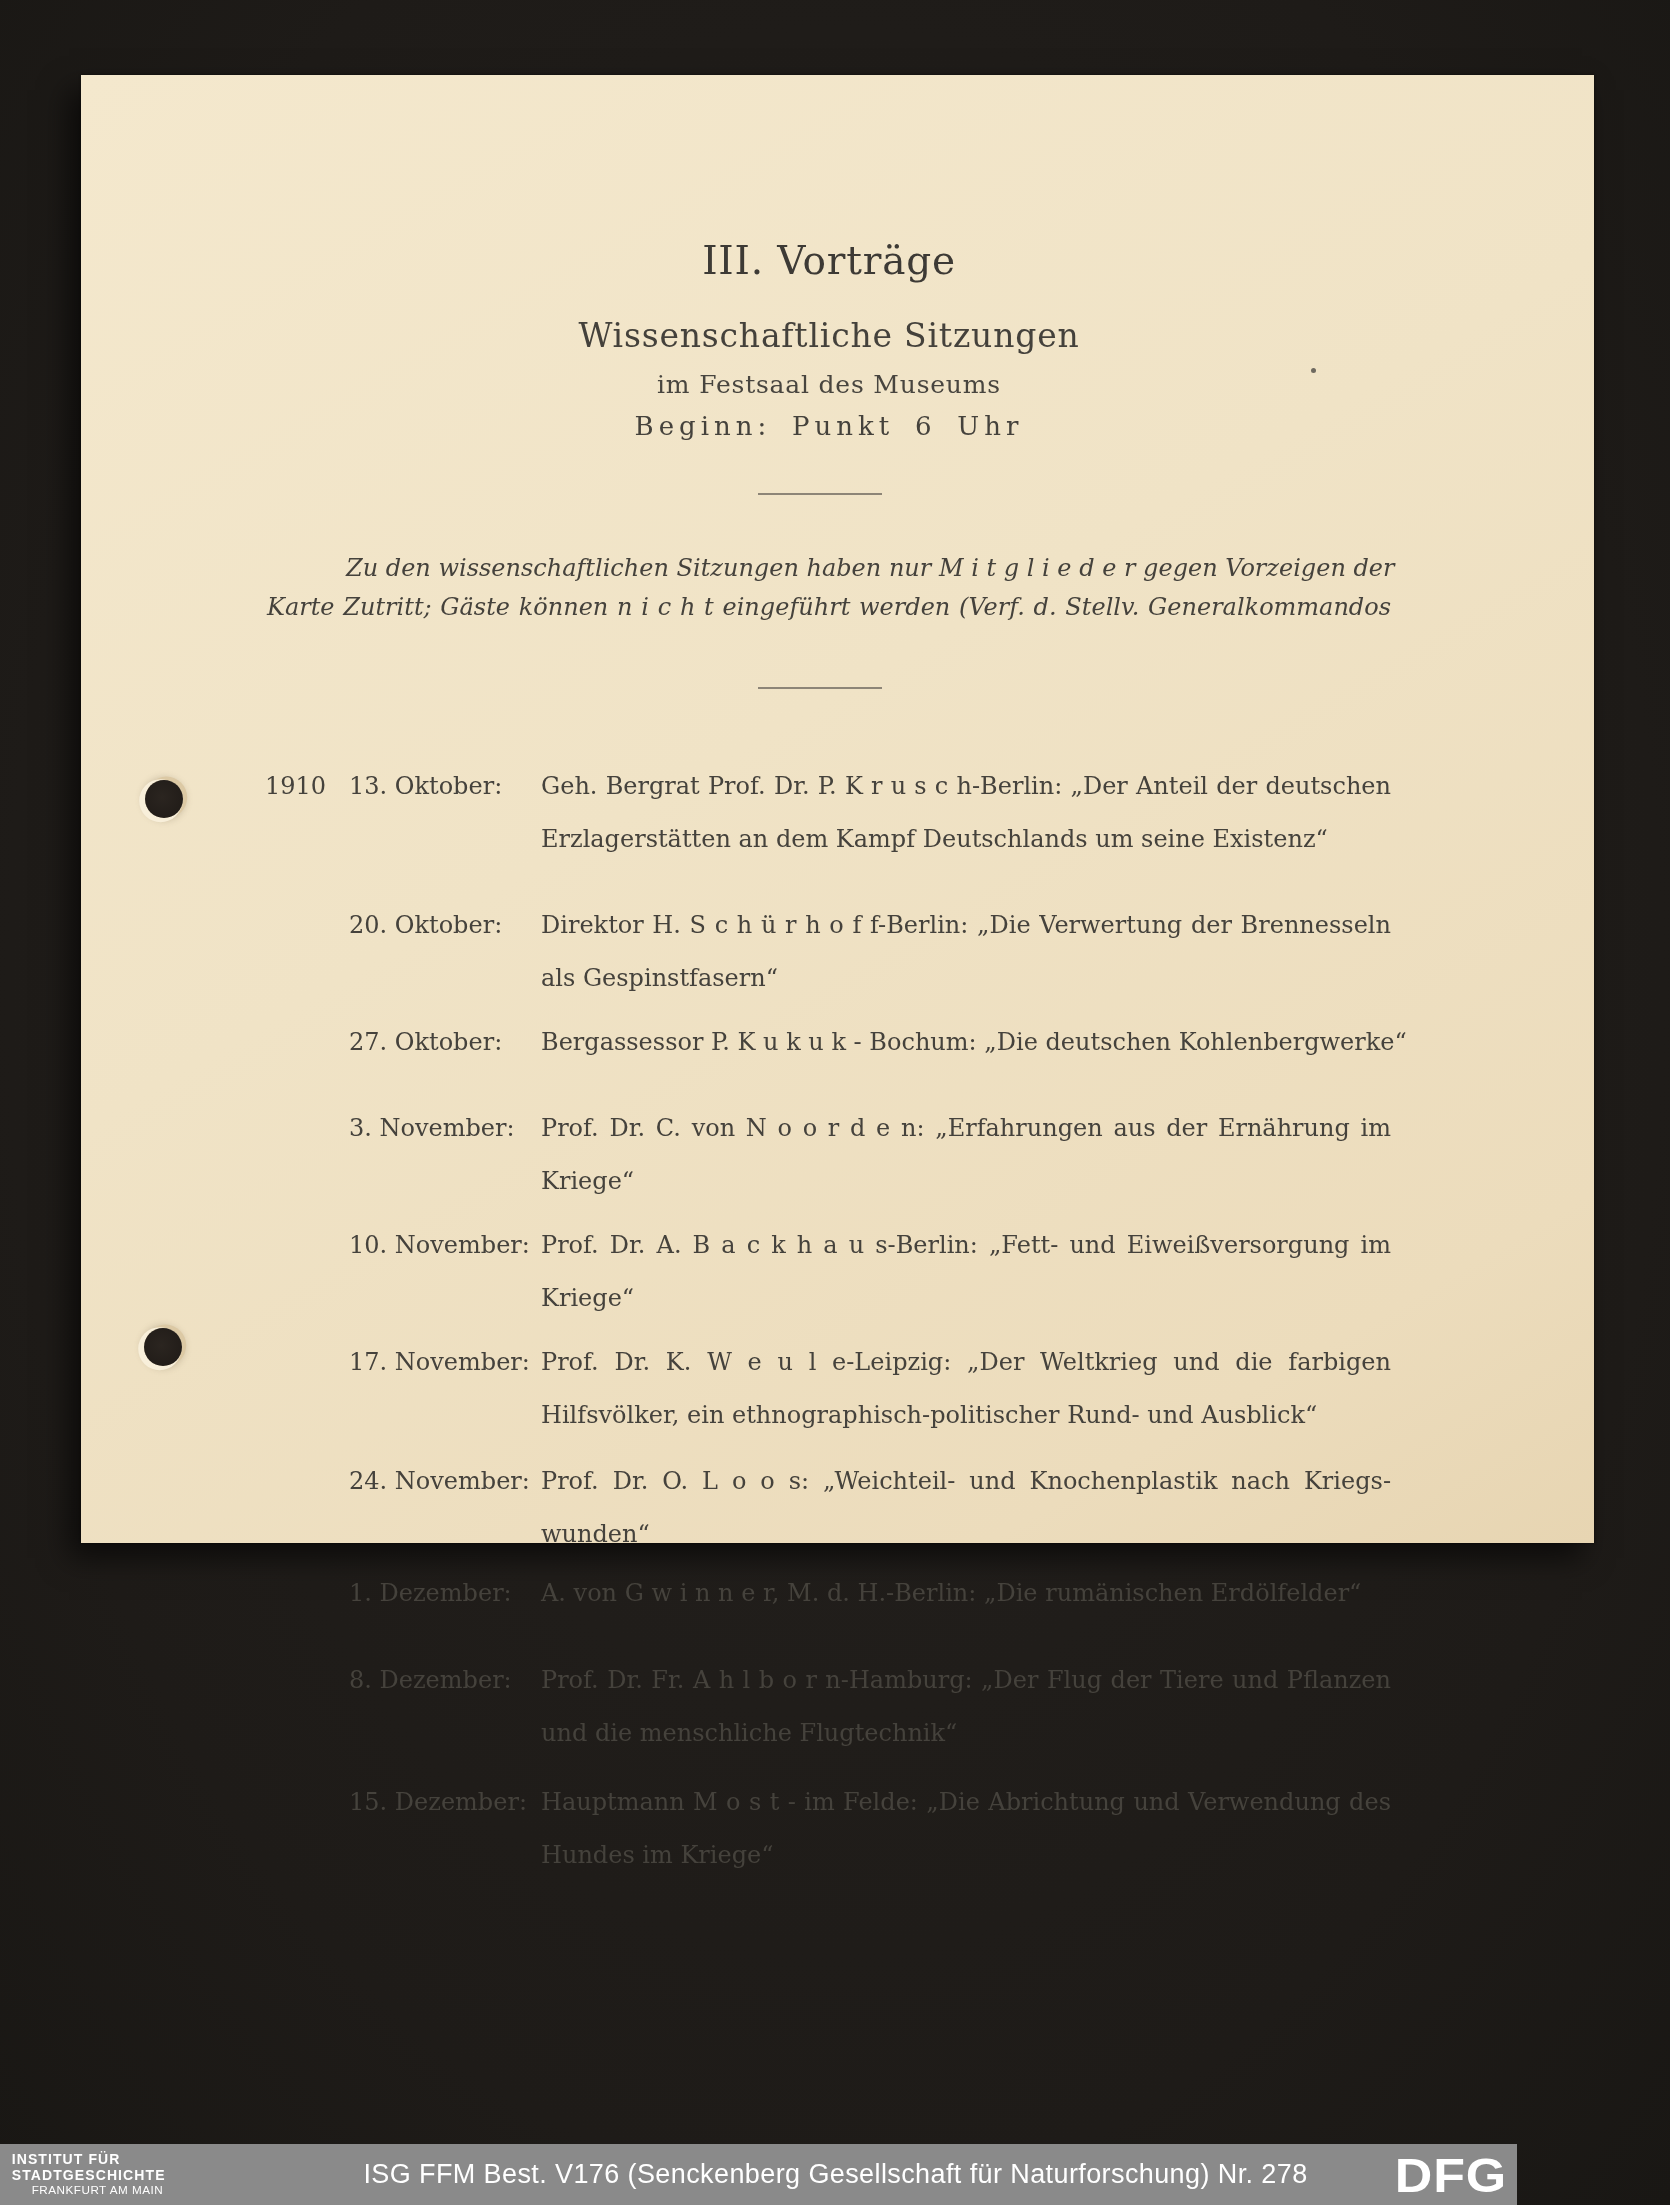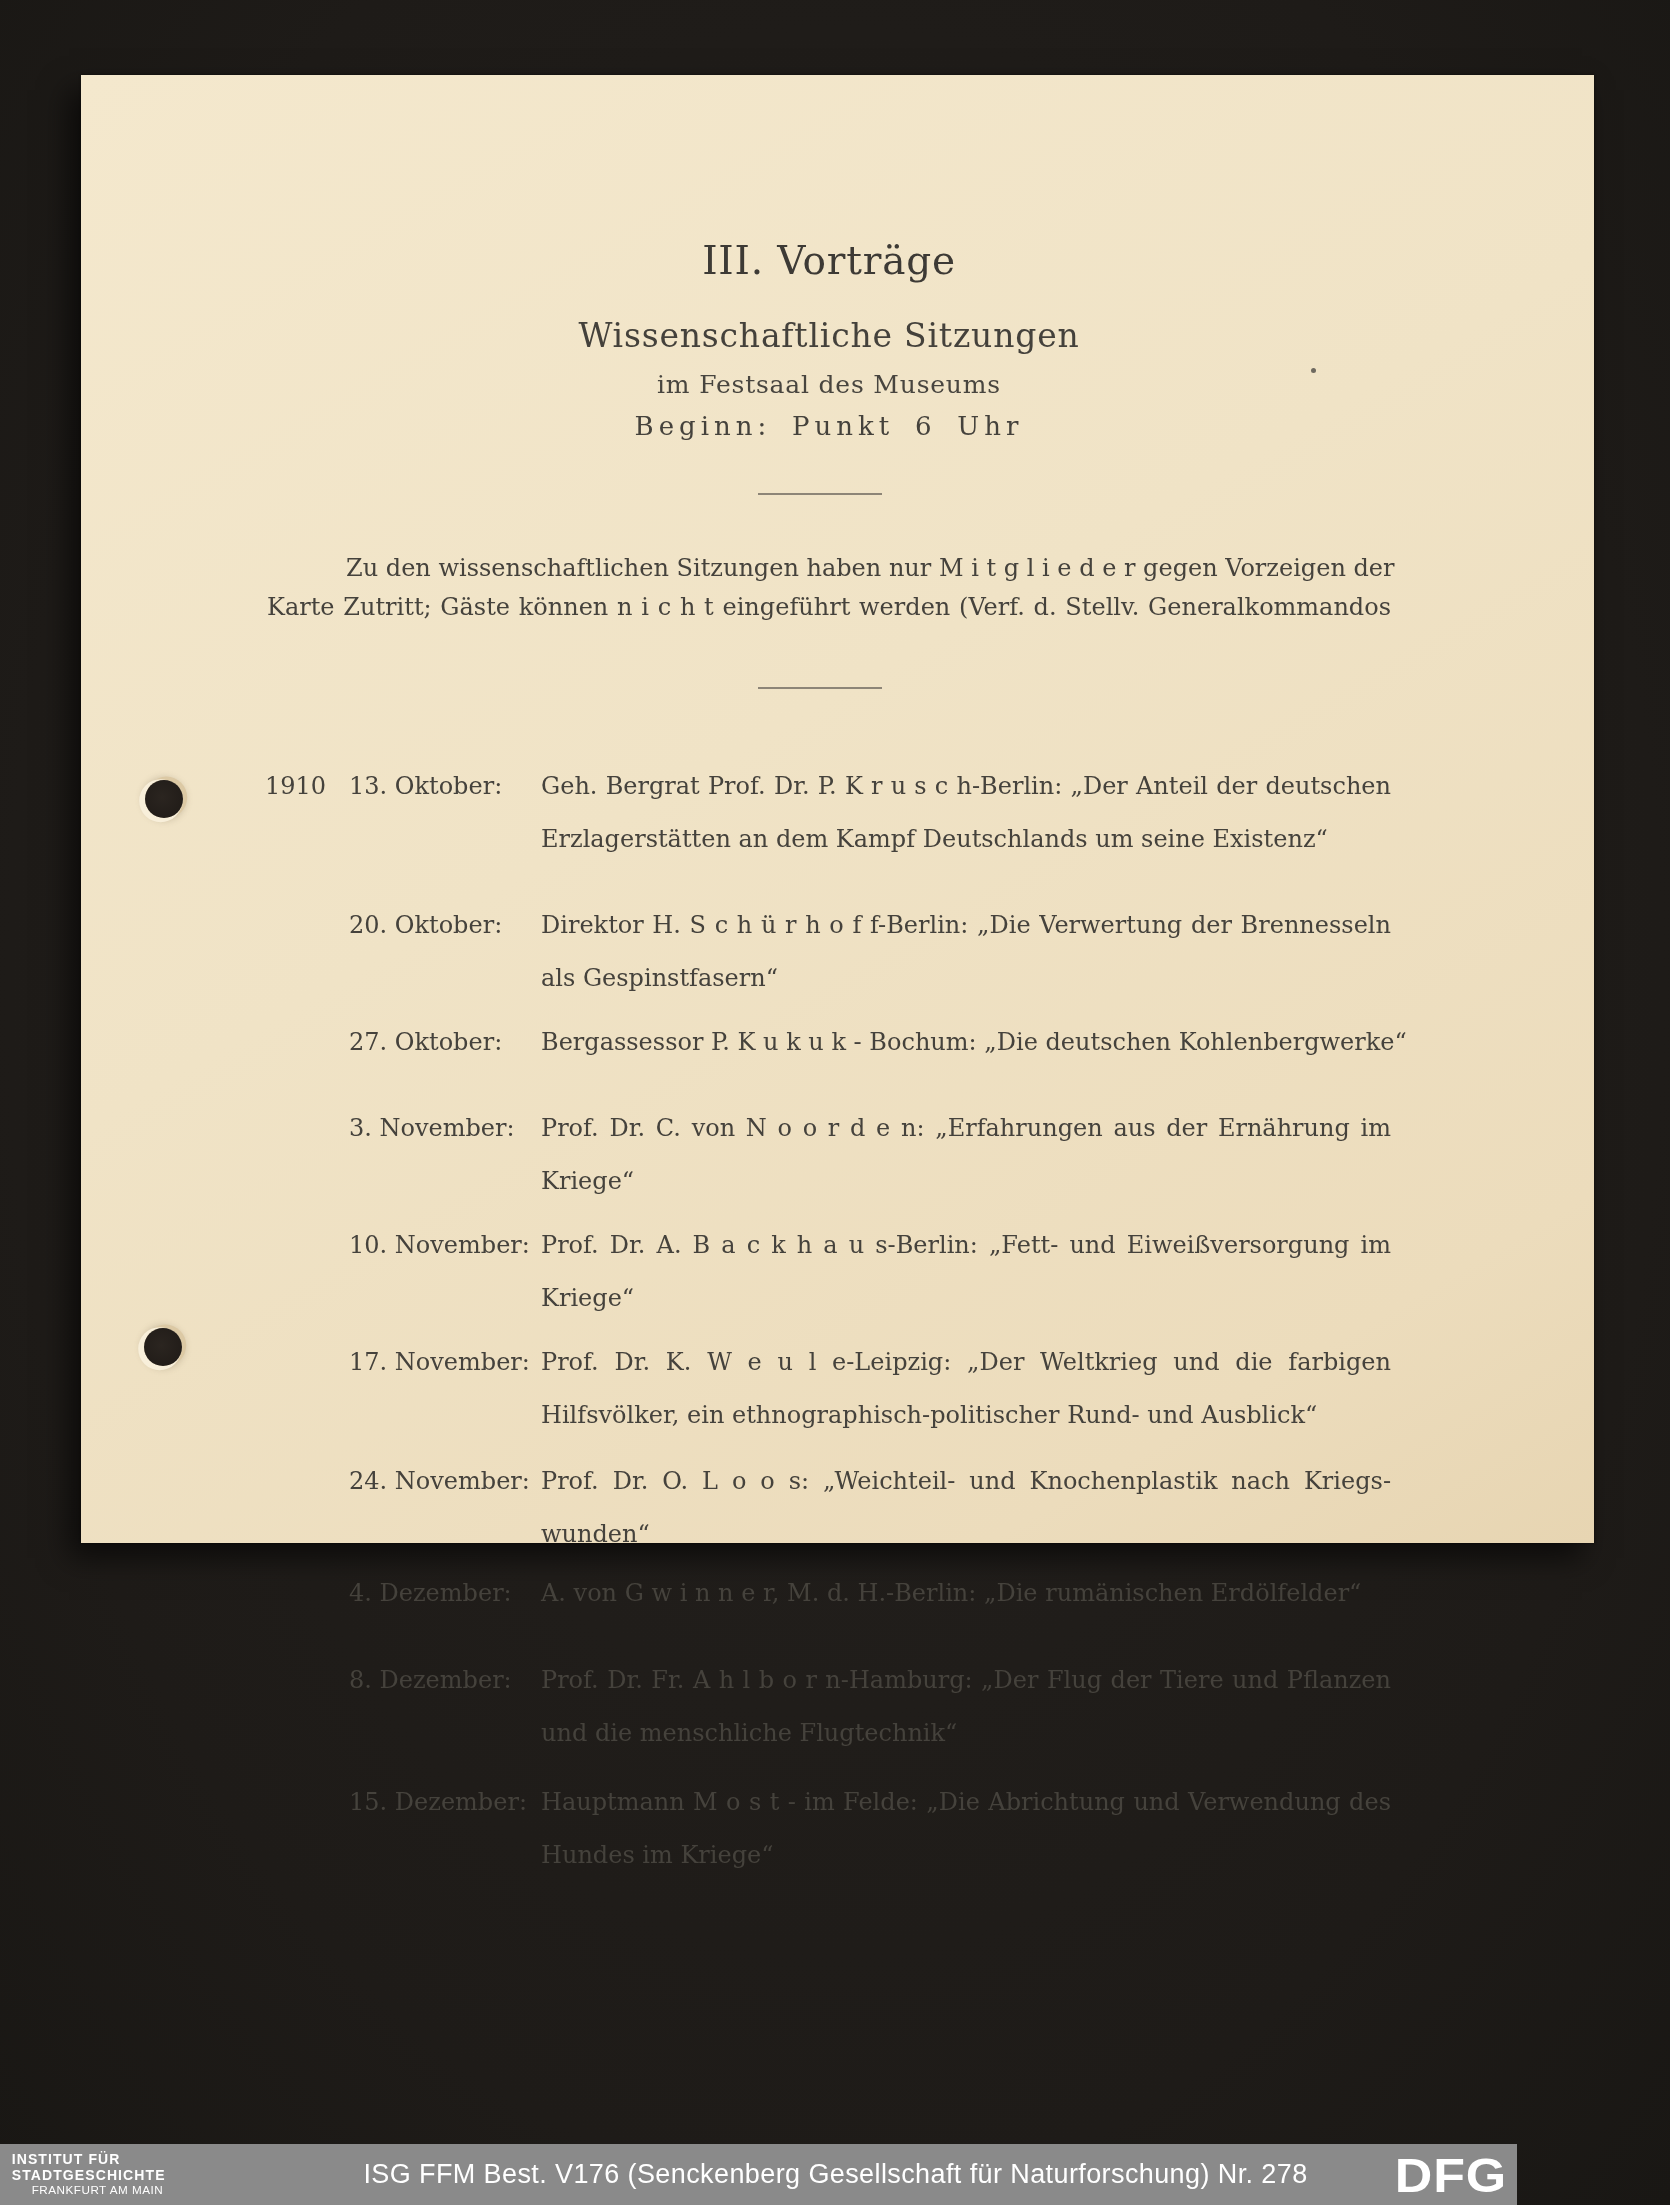--- a/index.html
+++ b/index.html
@@ -25,21 +25,21 @@
   
   .center-col{position:absolute;left:186px;width:1124px;text-align:center;color:#3d3a35;}
   .title{top:163px;font-size:39px;letter-spacing:0.8px;}
   .subtitle{top:241px;font-size:33px;letter-spacing:0.8px;color:#44413b;}
   .location{top:295px;font-size:25px;letter-spacing:0.8px;color:#48453f;}
   .begin{top:336px;font-size:26px;letter-spacing:5px;word-spacing:7.5px;color:#45423c;}
   .divider{position:absolute;left:677px;width:124px;height:1.7px;background:#8d8577;}
   
   .notice{position:absolute;left:186px;top:474px;width:1124px;
     font-size:24px;line-height:39px;color:#45423c;}
-  .notice .l{white-space:nowrap;}
+  .notice .l{white-space:nowrap;font-style:italic;}
   .notice .indent{text-indent:79px;}
   
   .entry{position:absolute;left:184px;width:1203px;height:109px;color:#45423c;}
   .year{position:absolute;left:0;top:0;font-size:24px;line-height:53px;}
   .date{position:absolute;left:84px;top:0;width:150px;text-align:right;
     font-size:24px;line-height:53px;white-space:nowrap;}
   .text{position:absolute;left:276px;top:0;width:850px;font-size:24px;line-height:53px;}
   .l{white-space:nowrap;}
   .j{text-align:justify;text-align-last:justify;}
   .footer{
@@ -130,21 +130,21 @@
 
   <div class="entry" style="top:1380px;">
     <span class="date">24. November:</span>
     <div class="text">
       <div class="l j">Prof. Dr. O. L&nbsp;o&nbsp;o&nbsp;s: „Weichteil- und Knochenplastik nach Kriegs-</div>
       <div class="l">wunden“</div>
     </div>
   </div>
 
   <div class="entry" style="top:1492px;">
-    <span class="date">4. Dezember:</span>
+    <span class="date">1. Dezember:</span>
     <div class="text">
       <div class="l">A. von G&nbsp;w&nbsp;i&nbsp;n&nbsp;n&nbsp;e&nbsp;r, M. d. H.-Berlin:  „Die rumänischen Erdölfelder“</div>
     </div>
   </div>
 
   <div class="entry" style="top:1579px;">
     <span class="date">8. Dezember:</span>
     <div class="text">
       <div class="l j">Prof. Dr. Fr. A&nbsp;h&nbsp;l&nbsp;b&nbsp;o&nbsp;r&nbsp;n-Hamburg:  „Der Flug der Tiere und Pflanzen</div>
       <div class="l">und die menschliche Flugtechnik“</div>

